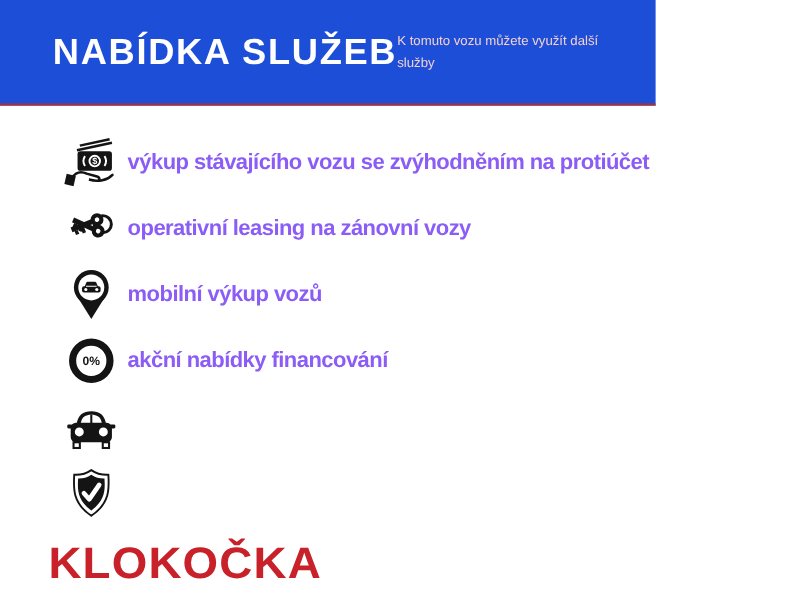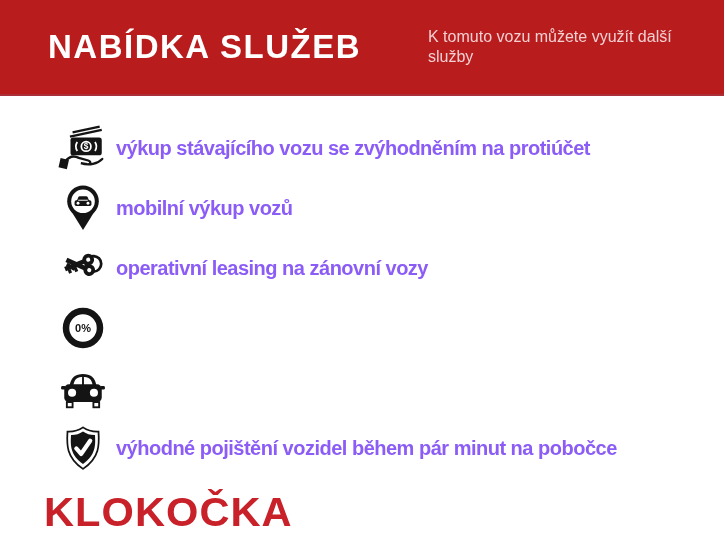--- a/index.html
+++ b/index.html
@@ -6,39 +6,39 @@
   body{
     width:724px;height:560px;
     background:#ffffff;
     font-family:"Liberation Sans", sans-serif;
     overflow:hidden;
     position:relative;
   }
   
   .banner{
     box-sizing:border-box;
-    width:724px;height:96px;
-    background:#b91c1c;
+    width:596px;height:96px;
+    background:#1d4ed8;
     border-bottom:2px solid #ab2f38;
     display:flex;
     align-items:center;
     justify-content:space-between;
     padding:0 34px 0 48px;
   }
   .banner-title{
     color:#ffffff;
     font-size:33px;
     font-weight:bold;
     letter-spacing:1.5px;
     white-space:nowrap;
   }
   .banner-subtitle{
     width:262px;
     color:#f2d0d3;
-    font-size:16px;
+    font-size:12px;
     line-height:20px;
     text-align:left;
   }
   
   .services{
     padding:22px 0 0 56px;
   }
   .service-row{
     height:60px;
     display:flex;
@@ -100,36 +100,20 @@
         <path d="M35.5 18.2 q2.8 4.3 0 8.6" stroke="#ffffff" stroke-width="1.7" fill="none"></path>
         <path d="M7 37 C11 31.5 16 31.5 20 33.5 L29 36 C32 37 31.5 40 28 39.6 L22 38.6 C30 41.2 38 39.2 42.5 34.5" fill="none" stroke="#141414" stroke-width="2.2" stroke-linecap="round"></path>
         <path d="M2.5 33.5 L10.5 35.5 L8.5 44.5 L0.5 42.5 Z" fill="#141414"></path>
       </svg>
     </span>
     <span class="service-label">výkup stávajícího vozu se zvýhodněním na protiúčet</span>
   </div>
 
   <div class="service-row">
     <span class="icon-box">
-      <svg width="46" height="50" viewBox="0 0 48 52">
-        <path d="M11 28 L37 28 L24 49 Z" fill="#141414"></path>
-        <circle cx="24" cy="19" r="16.5" fill="#141414"></circle>
-        <circle cx="24" cy="19" r="12.3" fill="#ffffff"></circle>
-        <path d="M17.5 18.6 L19.2 14.6 q.4 -.9 1.4 -.9 h6.8 q1 0 1.4 .9 L30.5 18.6 Z" fill="#141414"></path>
-        <rect x="15.2" y="18" width="17.6" height="5.8" rx="1.8" fill="#141414"></rect>
-        <path d="M19 17.9 h10" stroke="#ffffff" stroke-width="1"></path>
-        <circle cx="18.8" cy="21" r="1.5" fill="#ffffff"></circle>
-        <circle cx="29.2" cy="21" r="1.5" fill="#ffffff"></circle>
-      </svg>
-    </span>
-    <span class="service-label">mobilní výkup vozů</span>
-  </div>
-
-  <div class="service-row">
-    <span class="icon-box">
       <svg width="50" height="50" viewBox="0 0 48 48">
         <circle cx="34" cy="20" r="7.5" fill="none" stroke="#141414" stroke-width="2.6"></circle>
         <g transform="translate(29,16) rotate(-22)">
           <rect x="-24" y="-2.2" width="21" height="4.4" fill="#141414"></rect>
           <rect x="-22" y="2" width="3" height="3.6" fill="#141414"></rect>
           <rect x="-16" y="2" width="3" height="4.6" fill="#141414"></rect>
           <circle r="5.6" fill="#141414"></circle>
           <circle r="2" fill="#ffffff"></circle>
         </g>
         <g transform="translate(30,26) rotate(24)">
@@ -139,25 +123,42 @@
           <circle r="5.6" fill="#141414"></circle>
           <circle r="2" fill="#ffffff"></circle>
         </g>
       </svg>
     </span>
     <span class="service-label">operativní leasing na zánovní vozy</span>
   </div>
 
   <div class="service-row">
     <span class="icon-box">
+      <svg width="46" height="50" viewBox="0 0 48 52">
+        <path d="M11 28 L37 28 L24 49 Z" fill="#141414"></path>
+        <circle cx="24" cy="19" r="16.5" fill="#141414"></circle>
+        <circle cx="24" cy="19" r="12.3" fill="#ffffff"></circle>
+        <path d="M17.5 18.6 L19.2 14.6 q.4 -.9 1.4 -.9 h6.8 q1 0 1.4 .9 L30.5 18.6 Z" fill="#141414"></path>
+        <rect x="15.2" y="18" width="17.6" height="5.8" rx="1.8" fill="#141414"></rect>
+        <path d="M19 17.9 h10" stroke="#ffffff" stroke-width="1"></path>
+        <circle cx="18.8" cy="21" r="1.5" fill="#ffffff"></circle>
+        <circle cx="29.2" cy="21" r="1.5" fill="#ffffff"></circle>
+      </svg>
+    </span>
+    <span class="service-label">mobilní výkup vozů</span>
+  </div>
+
+  <div class="service-row">
+    <span class="icon-box">
       <svg width="48" height="48" viewBox="0 0 48 48">
         <circle cx="24" cy="24" r="17" fill="none" stroke="#141414" stroke-width="6.5"></circle>
         <text x="24" y="28" font-size="11" font-weight="bold" fill="#141414" text-anchor="middle" font-family="Liberation Sans, sans-serif">0%</text>
       </svg>
     </span>
+    <span class="service-label">akční nabídky financování</span>
   </div>
 
   <div class="service-row">
     <span class="icon-box">
       <svg width="50" height="46" viewBox="0 0 48 44">
         <path d="M11 21 C12 11.5 17 8.5 24 8.5 C31 8.5 36 11.5 37 21 Z" fill="#141414"></path>
         <path d="M14.8 19 C15.8 13 19.2 11.5 24 11.5 C28.8 11.5 32.2 13 33.2 19 Z" fill="#ffffff"></path>
         <rect x="23.1" y="11.5" width="1.8" height="8" fill="#141414"></rect>
         <rect x="3" y="20" width="4.5" height="3.4" rx="1.2" fill="#141414"></rect>
         <rect x="40.5" y="20" width="4.5" height="3.4" rx="1.2" fill="#141414"></rect>
@@ -171,20 +172,19 @@
   </div>
 
   <div class="service-row">
     <span class="icon-box">
       <svg width="46" height="48" viewBox="0 0 48 48">
         <path d="M24 2.5 C29 6 34 7.2 40.2 6.9 C41 20 41.7 34 24 45.8 C6.3 34 7 20 7.8 6.9 C14 7.2 19 6 24 2.5 Z" fill="none" stroke="#141414" stroke-width="1.8"></path>
         <path d="M24 6.8 C28 9.5 31.6 10.5 36.5 10.4 C37.1 20.6 37.5 31.2 24 40.7 C10.5 31.2 10.9 20.6 11.5 10.4 C16.4 10.5 20 9.5 24 6.8 Z" fill="#141414"></path>
         <path d="M17 24.5 L22 30.2 L31.5 16.5" stroke="#ffffff" stroke-width="4.4" fill="none" stroke-linecap="round" stroke-linejoin="round"></path>
       </svg>
     </span>
-    <span class="service-label">výhodné pojištění vozidel během pár minut na pobočce</span>
   </div>
 
 </div>
 
 <div class="footer">
   <span class="logo-text">KLOKOČKA</span>
 </div>
 
 </body></html>

